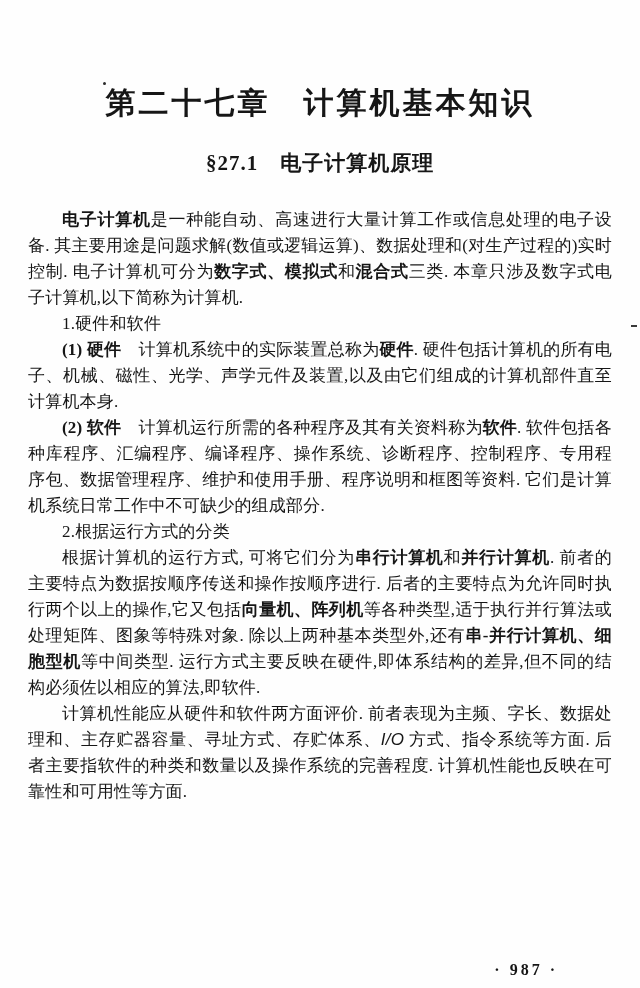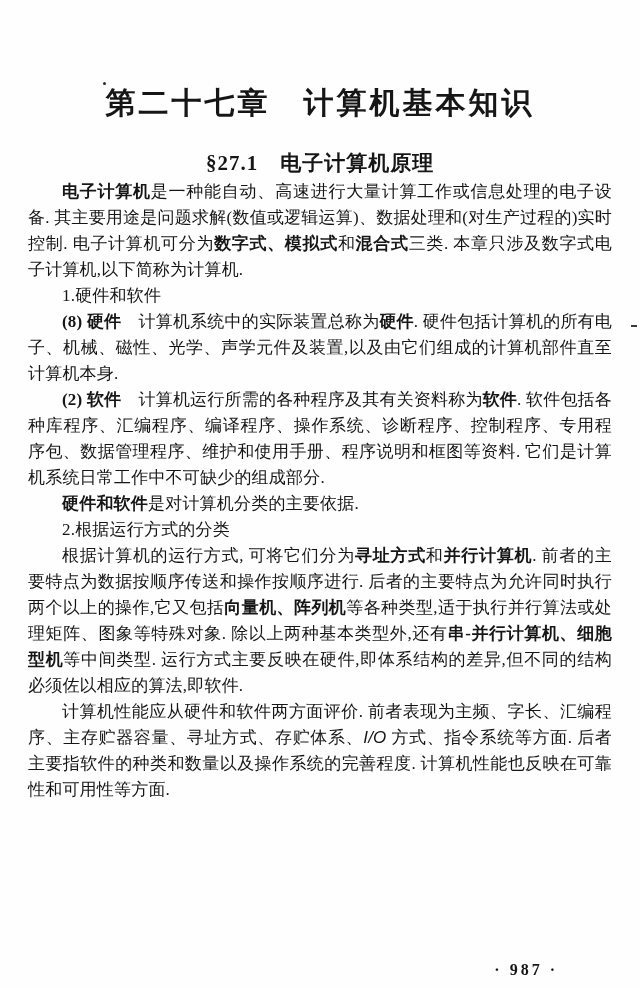--- a/index.html
+++ b/index.html
@@ -25,21 +25,21 @@
     letter-spacing: 3px;
     margin-bottom: 32px;
     white-space: nowrap;
   }
   .section-title {
     text-align: center;
     font-size: 21px;
     line-height: 23px;
     font-weight: 700;
     letter-spacing: 1px;
-    margin-bottom: 4px;
+    margin-bottom: 32px;
   }
   .subsection-heading {
     font-size: 20px;
     line-height: 24px;
     font-weight: 600;
     letter-spacing: 1px;
     margin: 9px 0 11px 0;
   }
   .paragraph {
     font-size: 17px;
@@ -87,22 +87,21 @@
   <div class="artifact-dot"></div>
   <div class="artifact-dash"></div>
 
   <h1 class="chapter-title">第二十七章　计算机基本知识</h1>
 
   <h2 class="section-title">§27.1　电子计算机原理</h2>
 
   <div>
       <p class="paragraph"><span class="bold">电子计算机</span><span>是一种能自动、高速进行大量计算工作或信息处理的电子设备. 其主要用途是问题求解(数值或逻辑运算)、数据处理和(对生产过程的)实时控制. 电子计算机可分为</span><span class="bold">数字式、模拟式</span><span>和</span><span class="bold">混合式</span><span>三类. 本章只涉及数字式电子计算机,以下简称为计算机.</span></p>
       <p class="item-heading"><span>1.硬件和软件</span></p>
-      <p class="paragraph"><span class="bold">(8) 硬件</span><span>　计算机系统中的实际装置总称为</span><span class="bold">硬件</span><span>. 硬件包括计算机的所有电子、机械、磁性、光学、声学元件及装置,以及由它们组成的计算机部件直至计算机本身.</span></p>
+      <p class="paragraph"><span class="bold">(1) 硬件</span><span>　计算机系统中的实际装置总称为</span><span class="bold">硬件</span><span>. 硬件包括计算机的所有电子、机械、磁性、光学、声学元件及装置,以及由它们组成的计算机部件直至计算机本身.</span></p>
       <p class="paragraph"><span class="bold">(2) 软件</span><span>　计算机运行所需的各种程序及其有关资料称为</span><span class="bold">软件</span><span>. 软件包括各种库程序、汇编程序、编译程序、操作系统、诊断程序、控制程序、专用程序包、数据管理程序、维护和使用手册、程序说明和框图等资料. 它们是计算机系统日常工作中不可缺少的组成部分.</span></p>
-      <p class="paragraph"><span class="bold">硬件和软件</span><span>是对计算机分类的主要依据.</span></p>
       <p class="item-heading"><span>2.根据运行方式的分类</span></p>
-      <p class="paragraph"><span>根据计算机的运行方式, 可将它们分为</span><span class="bold">寻址方式</span><span>和</span><span class="bold">并行计算机</span><span>. 前者的主要特点为数据按顺序传送和操作按顺序进行. 后者的主要特点为允许同时执行两个以上的操作,它又包括</span><span class="bold">向量机、阵列机</span><span>等各种类型,适于执行并行算法或处理矩阵、图象等特殊对象. 除以上两种基本类型外,还有</span><span class="bold">串-并行计算机、细胞型机</span><span>等中间类型. 运行方式主要反映在硬件,即体系结构的差异,但不同的结构必须佐以相应的算法,即软件.</span></p>
-      <p class="paragraph"><span>计算机性能应从硬件和软件两方面评价. 前者表现为主频、字长、汇编程序、主存贮器容量、寻址方式、存贮体系、</span><span class="italic">I/O</span><span> 方式、指令系统等方面. 后者主要指软件的种类和数量以及操作系统的完善程度. 计算机性能也反映在可靠性和可用性等方面.</span></p>
+      <p class="paragraph"><span>根据计算机的运行方式, 可将它们分为</span><span class="bold">串行计算机</span><span>和</span><span class="bold">并行计算机</span><span>. 前者的主要特点为数据按顺序传送和操作按顺序进行. 后者的主要特点为允许同时执行两个以上的操作,它又包括</span><span class="bold">向量机、阵列机</span><span>等各种类型,适于执行并行算法或处理矩阵、图象等特殊对象. 除以上两种基本类型外,还有</span><span class="bold">串-并行计算机、细胞型机</span><span>等中间类型. 运行方式主要反映在硬件,即体系结构的差异,但不同的结构必须佐以相应的算法,即软件.</span></p>
+      <p class="paragraph"><span>计算机性能应从硬件和软件两方面评价. 前者表现为主频、字长、数据处理和、主存贮器容量、寻址方式、存贮体系、</span><span class="italic">I/O</span><span> 方式、指令系统等方面. 后者主要指软件的种类和数量以及操作系统的完善程度. 计算机性能也反映在可靠性和可用性等方面.</span></p>
     </div>
 
   <div class="page-number">· 987 ·</div>
 </div>
 
 </body></html>

